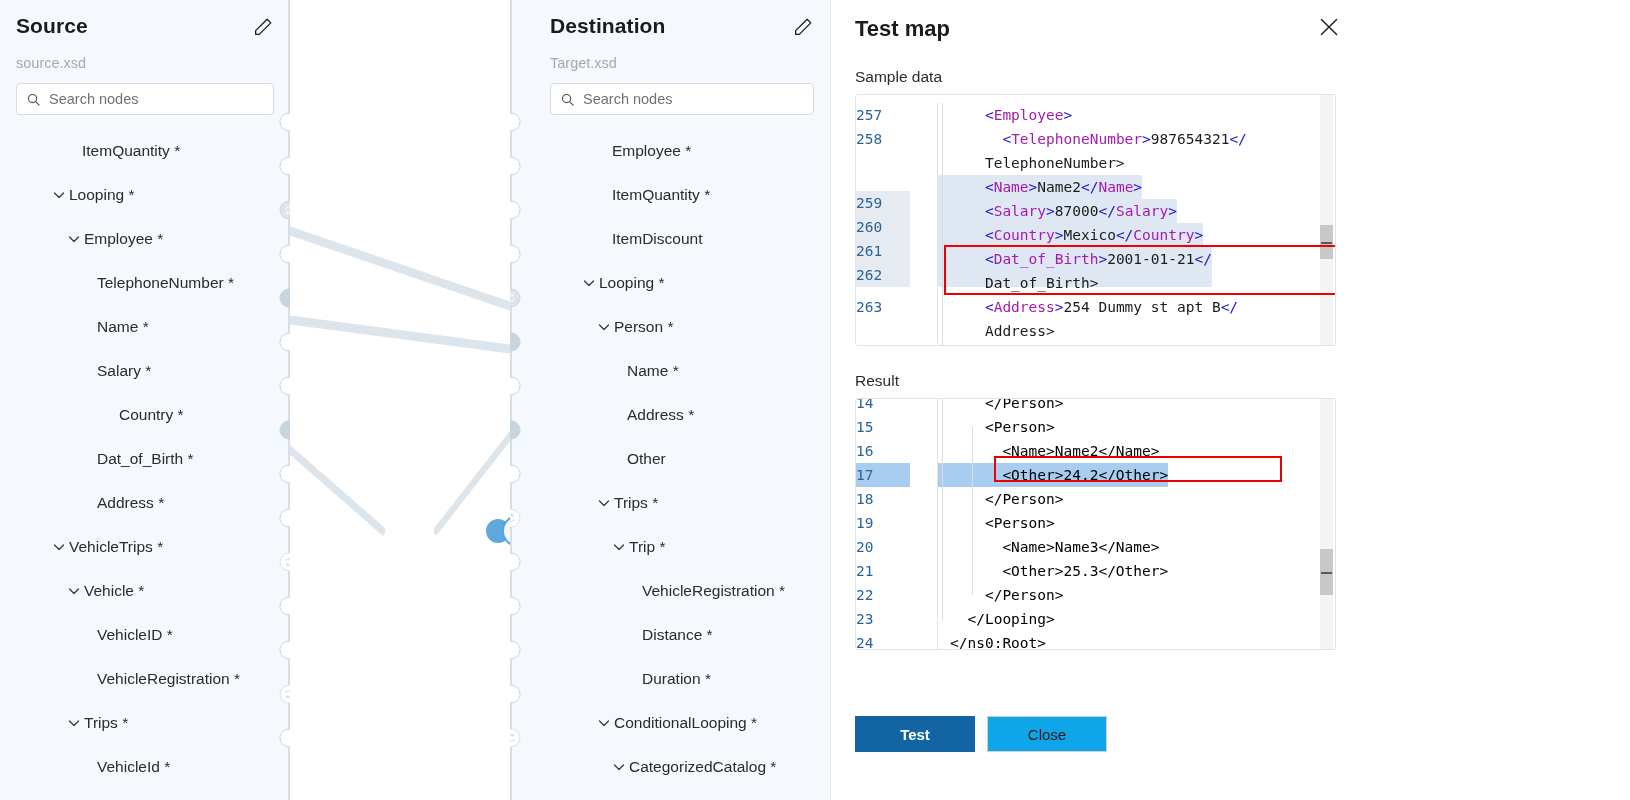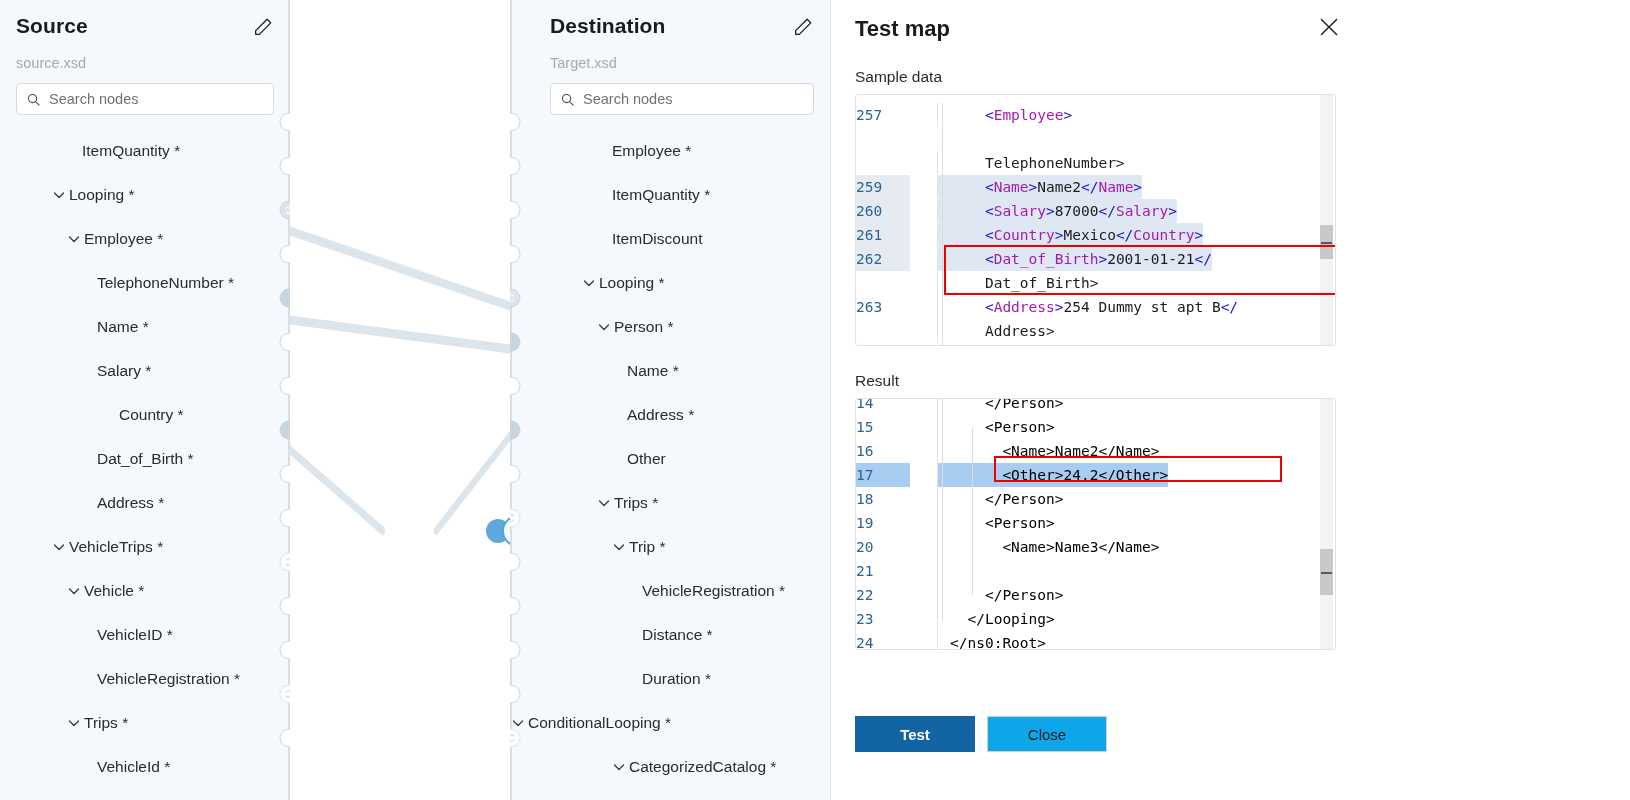--- a/index.html
+++ b/index.html
@@ -168,21 +168,21 @@
     width: 1px; background: #dddddd;
   }
 
   
   .x-tag   { color: #a21caf; }
   .x-brk   { color: #1414d6; }
   .x-val   { color: #1b1b1b; }
 
   .hl-blue  { background: #dfe7f3; border-radius: 2px; }
   .hl-sel   { background: #a8cdf0; }
-  .ln-hl    { background: #e6ebf2; }
+  .ln-hl    { background: #e6ebf2; margin-top: 16px; }
   .ln-hl-blue { background: #a8cdf0; }
 
   .redbox {
     position: absolute;
     border: 2px solid #ef0000;
     pointer-events: none;
     z-index: 9;
   }
 
   .vscroll {
@@ -465,21 +465,21 @@
         </div>
         <div class="tree-row" style="padding-left: 132px;">
           <span class="tree-label">VehicleRegistration *</span>
         </div>
         <div class="tree-row" style="padding-left: 132px;">
           <span class="tree-label">Distance *</span>
         </div>
         <div class="tree-row" style="padding-left: 132px;">
           <span class="tree-label">Duration *</span>
         </div>
-        <div class="tree-row" style="">
+        <div class="tree-row" style="padding-left: 86px;">
           <span class="chev"><svg viewBox="0 0 16 16" width="16" height="16" fill="none" stroke="#3a3a3a" stroke-width="1.3" stroke-linecap="round" stroke-linejoin="round">
               <path d="M3.5 6 L8 10.5 L12.5 6"></path>
             </svg></span>
           <span class="tree-label">ConditionalLooping *</span>
         </div>
         <div class="tree-row" style="padding-left: 101px;">
           <span class="chev"><svg viewBox="0 0 16 16" width="16" height="16" fill="none" stroke="#3a3a3a" stroke-width="1.3" stroke-linecap="round" stroke-linejoin="round">
               <path d="M3.5 6 L8 10.5 L12.5 6"></path>
             </svg></span>
           <span class="tree-label">CategorizedCatalog *</span>
@@ -492,20 +492,21 @@
     <div class="tm-close">
       <svg viewBox="0 0 24 24" width="26" height="26" fill="none" stroke="#1b1b1b" stroke-width="1.3" stroke-linecap="round">
         <path d="M5 5 L19 19 M19 5 L5 19"></path>
       </svg>
     </div>
 
     <div class="tm-section-label">Sample data</div>
     <div class="code-box" id="sample-box">
       <div class="code-inner" id="sample-code">
           <div class="code-line" style="position: absolute; left: 0px; right: 0px; top: 8px;"><span class="ln">257</span><span class="gutter-sep"></span><span class="code-txt"><span class="x-val">    </span><span class="x-brk">&lt;</span><span class="x-tag">Employee</span><span class="x-brk">&gt;</span></span></div>
+          <div class="code-line" style="position: absolute; left: 0px; right: 0px; top: 32px;"><span class="ln">258</span><span class="gutter-sep"></span><span class="code-txt"><span class="x-val">      </span><span class="x-brk">&lt;</span><span class="x-tag">TelephoneNumber</span><span class="x-brk">&gt;</span><span class="x-val">987654321</span><span class="x-brk">&lt;/</span></span></div>
           <div class="code-line" style="position: absolute; left: 0px; right: 0px; top: 56px;"><span class="ln"></span><span class="gutter-sep"></span><span class="code-txt"><span class="x-val">    TelephoneNumber&gt;</span></span></div>
           <div class="code-line" style="position: absolute; left: 0px; right: 0px; top: 80px;"><span class="ln ln-hl">259</span><span class="gutter-sep"></span><span class="code-txt hl-blue"><span class="x-val">    </span><span class="x-brk">&lt;</span><span class="x-tag">Name</span><span class="x-brk">&gt;</span><span class="x-val">Name2</span><span class="x-brk">&lt;/</span><span class="x-tag">Name</span><span class="x-brk">&gt;</span></span></div>
           <div class="code-line" style="position: absolute; left: 0px; right: 0px; top: 104px;"><span class="ln ln-hl">260</span><span class="gutter-sep"></span><span class="code-txt hl-blue"><span class="x-val">    </span><span class="x-brk">&lt;</span><span class="x-tag">Salary</span><span class="x-brk">&gt;</span><span class="x-val">87000</span><span class="x-brk">&lt;/</span><span class="x-tag">Salary</span><span class="x-brk">&gt;</span></span></div>
           <div class="code-line" style="position: absolute; left: 0px; right: 0px; top: 128px;"><span class="ln ln-hl">261</span><span class="gutter-sep"></span><span class="code-txt hl-blue"><span class="x-val">    </span><span class="x-brk">&lt;</span><span class="x-tag">Country</span><span class="x-brk">&gt;</span><span class="x-val">Mexico</span><span class="x-brk">&lt;/</span><span class="x-tag">Country</span><span class="x-brk">&gt;</span></span></div>
           <div class="code-line" style="position: absolute; left: 0px; right: 0px; top: 152px;"><span class="ln ln-hl">262</span><span class="gutter-sep"></span><span class="code-txt hl-blue"><span class="x-val">    </span><span class="x-brk">&lt;</span><span class="x-tag">Dat_of_Birth</span><span class="x-brk">&gt;</span><span class="x-val">2001-01-21</span><span class="x-brk">&lt;/</span></span></div>
           <div class="code-line" style="position: absolute; left: 0px; right: 0px; top: 176px;"><span class="ln"></span><span class="gutter-sep"></span><span class="code-txt"><span class="x-val">    Dat_of_Birth&gt;</span></span></div>
           <div class="code-line" style="position: absolute; left: 0px; right: 0px; top: 200px;"><span class="ln">263</span><span class="gutter-sep"></span><span class="code-txt"><span class="x-val">    </span><span class="x-brk">&lt;</span><span class="x-tag">Address</span><span class="x-brk">&gt;</span><span class="x-val">254 Dummy st apt B</span><span class="x-brk">&lt;/</span></span></div>
           <div class="code-line" style="position: absolute; left: 0px; right: 0px; top: 224px;"><span class="ln"></span><span class="gutter-sep"></span><span class="code-txt"><span class="x-val">    Address&gt;</span></span></div>
           <div class="indent-guide" style="top: 8px; bottom: 0px;"></div>
         </div>
@@ -518,21 +519,21 @@
     <div class="tm-section-label">Result</div>
     <div class="code-box" id="result-box">
       <div class="code-inner" id="result-code" style="padding-top:0;">
           <div class="code-line" style="position: absolute; left: 0px; right: 0px; top: -8px;"><span class="ln">14</span><span class="gutter-sep"></span><span class="code-txt">    &lt;/Person&gt;</span></div>
           <div class="code-line" style="position: absolute; left: 0px; right: 0px; top: 16px;"><span class="ln">15</span><span class="gutter-sep"></span><span class="code-txt">    &lt;Person&gt;</span></div>
           <div class="code-line" style="position: absolute; left: 0px; right: 0px; top: 40px;"><span class="ln">16</span><span class="gutter-sep"></span><span class="code-txt">      &lt;Name&gt;Name2&lt;/Name&gt;</span></div>
           <div class="code-line" style="position: absolute; left: 0px; right: 0px; top: 64px;"><span class="ln ln-hl-blue">17</span><span class="gutter-sep"></span><span class="code-txt hl-sel">      &lt;Other&gt;24.2&lt;/Other&gt;</span></div>
           <div class="code-line" style="position: absolute; left: 0px; right: 0px; top: 88px;"><span class="ln">18</span><span class="gutter-sep"></span><span class="code-txt">    &lt;/Person&gt;</span></div>
           <div class="code-line" style="position: absolute; left: 0px; right: 0px; top: 112px;"><span class="ln">19</span><span class="gutter-sep"></span><span class="code-txt">    &lt;Person&gt;</span></div>
           <div class="code-line" style="position: absolute; left: 0px; right: 0px; top: 136px;"><span class="ln">20</span><span class="gutter-sep"></span><span class="code-txt">      &lt;Name&gt;Name3&lt;/Name&gt;</span></div>
-          <div class="code-line" style="position: absolute; left: 0px; right: 0px; top: 160px;"><span class="ln">21</span><span class="gutter-sep"></span></div>
+          <div class="code-line" style="position: absolute; left: 0px; right: 0px; top: 160px;"><span class="ln">21</span><span class="gutter-sep"></span><span class="code-txt">      &lt;Other&gt;25.3&lt;/Other&gt;</span></div>
           <div class="code-line" style="position: absolute; left: 0px; right: 0px; top: 184px;"><span class="ln">22</span><span class="gutter-sep"></span><span class="code-txt">    &lt;/Person&gt;</span></div>
           <div class="code-line" style="position: absolute; left: 0px; right: 0px; top: 208px;"><span class="ln">23</span><span class="gutter-sep"></span><span class="code-txt">  &lt;/Looping&gt;</span></div>
           <div class="code-line" style="position: absolute; left: 0px; right: 0px; top: 232px;"><span class="ln">24</span><span class="gutter-sep"></span><span class="code-txt">&lt;/ns0:Root&gt;</span></div>
           <div class="indent-guide" style="top: 0px; bottom: 28px;"></div>
           <div class="indent-guide" style="left: 116px; top: 28px; height: 168px;"></div>
         </div>
       <div class="vscroll" style="top:0; height:252px;">
         <div class="vthumb" style="top:150px; height:46px;"></div>
       </div>
     <div class="redbox" style="left: 138px; top: 57px; width: 288px; height: 26px;"></div>

